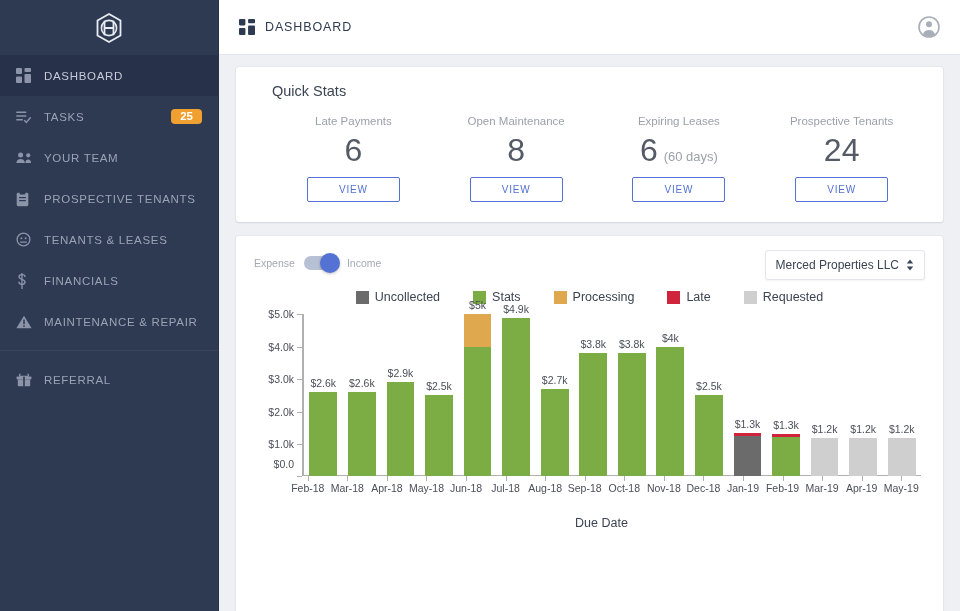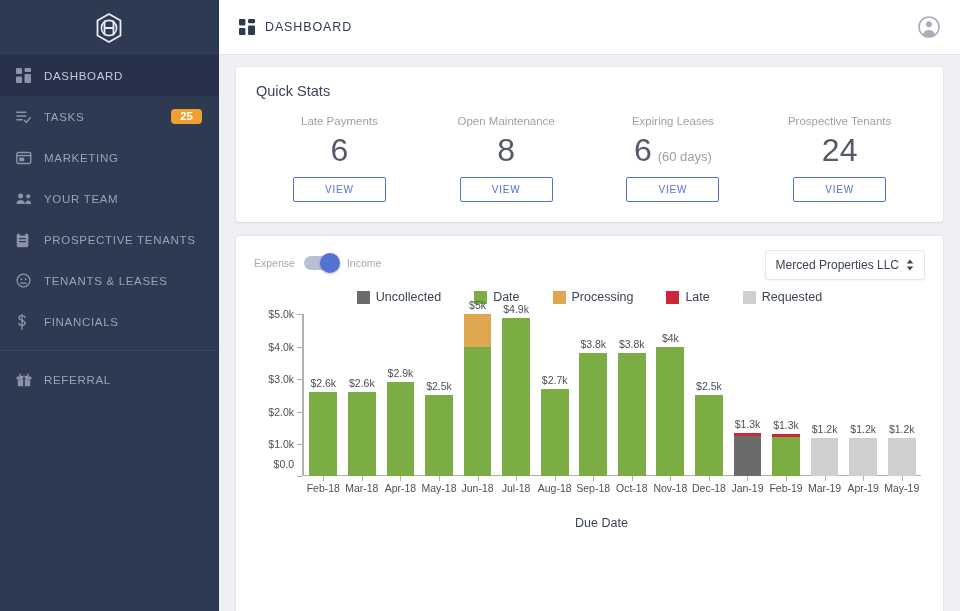--- a/index.html
+++ b/index.html
@@ -57,21 +57,21 @@
     margin-left: 10px; font-weight: 400;
   }
   .topbar-right { margin-left: auto; color: #a9aeb8; display: flex; }
 
   .content { flex: 1; padding: 12px 17px 0 17px; overflow: hidden; }
 
   .card {
     background: #fff; border-radius: 3px;
     box-shadow: 0 1px 2px rgba(40,50,70,.10), 0 0 0 1px rgba(40,50,70,.03);
   }
-  .card-stats { padding: 16px 20px 20px 20px; }
+  .card-stats { padding: 16px 20px 20px 36px; }
   .card-title { font-size: 14.5px; color: #3b4453; font-weight: 400; }
   .stats-row { display: flex; margin-top: 16px; }
   .stat { flex: 1; display: flex; flex-direction: column; align-items: center; }
   .stat-label { font-size: 11.5px; color: #9ba1ab; }
   .stat-valrow { display: flex; align-items: baseline; margin-top: 4px; }
   .stat-value { font-size: 32px; color: #555b66; font-weight: 300; line-height: 1.2; }
   .stat-sub { font-size: 13px; color: #9ba1ab; margin-left: 6px; }
   .view-btn {
     margin-top: 8px; border: 1px solid #5472d3; color: #5472d3;
     background: #fff; font-size: 10px; letter-spacing: .08em;
@@ -118,21 +118,21 @@
   .axis-h { position: absolute; left: 48px; bottom: 18px; right: 4px; height: 1.5px; background: #b0b0b0; }
   .bars {
     position: absolute; left: 50px; right: 4px; top: 0; height: 162px;
     display: flex; align-items: flex-end;
   }
   .barcol { flex: 1; display: flex; flex-direction: column;
             align-items: center; justify-content: flex-end; height: 100%; position: relative; }
   .barlbl { font-size: 10.5px; color: #4a4f58; margin-bottom: 3px; white-space: nowrap; }
   .barstack { width: 72%; display: flex; flex-direction: column; justify-content: flex-end; }
   .seg { width: 100%; }
-  .xlabels { position: absolute; left: 50px; right: 4px; bottom: 0; display: flex; }
+  .xlabels { position: absolute; left: 34px; right: 4px; bottom: 0; display: flex; }
   .xlab { flex: 1; text-align: center; font-size: 10.5px; color: #4a4f58; position: relative; }
   .xtickmark { position: absolute; top: -6px; left: 50%; width: 1px; height: 5px; background: #b0b0b0; }
   .xaxis-title {
     text-align: center; font-size: 12.5px; color: #3b4453; margin-top: 22px;
     margin-left: 24px;
   }
 </style>
 </head>
 <body>
 
@@ -166,30 +166,20 @@
           <svg width="16" height="15" viewBox="0 0 16 15" fill="none" stroke="currentColor" stroke-width="1.4" stroke-linecap="round">
             <path d="M0.8 3.2h9M0.8 7h9M0.8 10.8h5.5"></path>
               <path d="M8.5 11.5l1.8 1.9 4-4.6"></path>
           </svg>
         </span>
         <span class="nav-label">TASKS</span>
         <span class="badge">25</span>
       </div>
 
 
-      <div class="nav-item">
-        <span class="nav-ico">
-          <svg width="16" height="14" viewBox="0 0 16 14" fill="none" stroke="currentColor" stroke-width="1.4">
-            <rect x="0.8" y="1.5" width="14" height="11" rx="1.4"></rect>
-            <path d="M0.8 4.6h14" stroke-width="1.4"></path>
-            <rect x="3.2" y="6.6" width="5" height="3.6" fill="currentColor" stroke="none"></rect>
-          </svg>
-        </span>
-        <span class="nav-label">MARKETING</span>
-      </div>
 
       <div class="nav-item">
         <span class="nav-ico">
           <svg width="17" height="13" viewBox="0 0 17 13" fill="currentColor">
             <circle cx="4.6" cy="4" r="2.5"></circle>
               <circle cx="12.2" cy="4.3" r="2.1"></circle>
             <path d="M0.4 12c0-2.6 1.9-4 4.2-4s4.2 1.4 4.2 4z"></path>
             <path d="M9.3 12c0-2.1 1.3-3.4 2.9-3.4s2.9 1.3 2.9 3.4z"></path>
           </svg>
         </span>
@@ -223,20 +213,30 @@
       <div class="nav-item">
         <span class="nav-ico">
           <svg width="12" height="16" viewBox="0 0 12 16" fill="none" stroke="currentColor" stroke-width="1.35" stroke-linecap="round">
             <path d="M9 3.6C9 2.3 7.6 1.6 6 1.6S3 2.3 3 3.8s1.5 2 3 2.5 3 1 3 2.6-1.4 2.4-3 2.4-3-0.8-3-2.1"></path>
             <path d="M6 0.4v15.2"></path>
           </svg>
         </span>
         <span class="nav-label">FINANCIALS</span>
       </div>
 
+      <div class="nav-item">
+        <span class="nav-ico">
+          <svg width="16" height="14" viewBox="0 0 16 14" fill="currentColor">
+            <path d="M8 0.7 L15.6 13.3 L0.4 13.3 Z"></path>
+            <rect x="7.25" y="4.6" width="1.5" height="4.6" fill="#2e3a52"></rect>
+            <rect x="7.25" y="10.3" width="1.5" height="1.5" fill="#2e3a52"></rect>
+          </svg>
+        </span>
+        <span class="nav-label">MAINTENANCE &amp; REPAIR</span>
+      </div>
 
       <div class="nav-sep"></div>
 
       <div class="nav-item">
         <span class="nav-ico">
           <svg width="16" height="14" viewBox="0 0 16 14" fill="currentColor">
             <path d="M4.6 1.2c-1 0-1.6 1.2-0.6 2.1L8 3.3 M11.4 1.2c1 0 1.6 1.2 0.6 2.1L8 3.3" fill="none" stroke="currentColor" stroke-width="1.2"></path>
             <rect x="0.6" y="3.6" width="14.8" height="2.8" rx="0.6"></rect>
             <rect x="1.8" y="6.6" width="12.4" height="6.6" rx="0.8"></rect>
             <rect x="7.2" y="3.6" width="1.6" height="9.6" fill="#2e3a52"></rect>
@@ -325,21 +325,21 @@
           </div>
         </div>
 
         <div class="legend">
             <div class="legend-item">
               <span class="swatch" style="background: rgb(107, 107, 107);"></span>
               <span class="legend-lbl">Uncollected</span>
             </div>
             <div class="legend-item">
               <span class="swatch" style="background: rgb(124, 173, 69);"></span>
-              <span class="legend-lbl">Date</span>
+              <span class="legend-lbl">Stats</span>
             </div>
             <div class="legend-item">
               <span class="swatch" style="background: rgb(224, 168, 78);"></span>
               <span class="legend-lbl">Processing</span>
             </div>
             <div class="legend-item">
               <span class="swatch" style="background: rgb(208, 36, 60);"></span>
               <span class="legend-lbl">Late</span>
             </div>
             <div class="legend-item">

